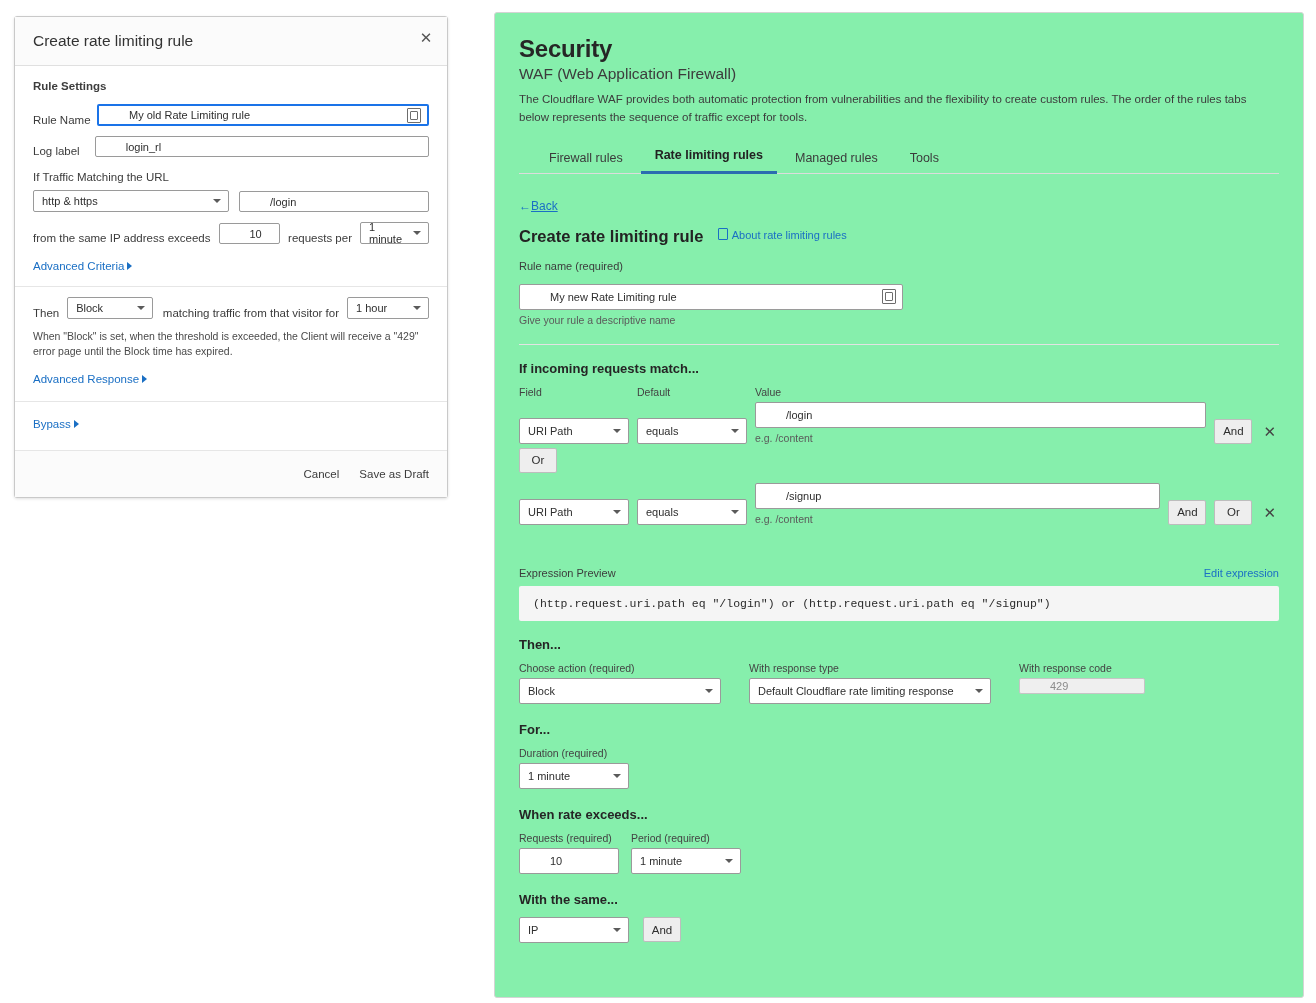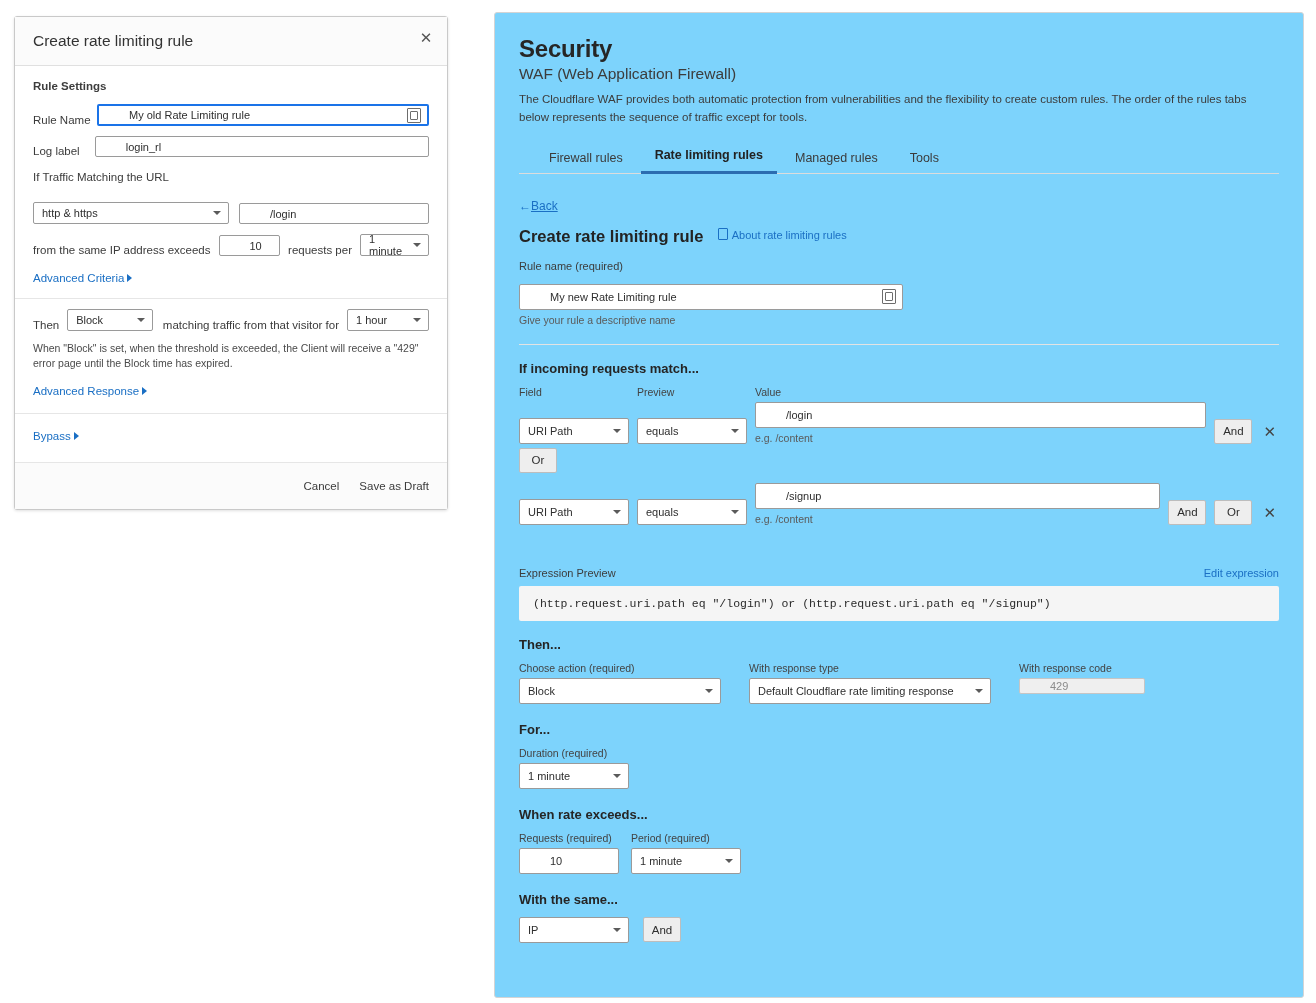--- a/index.html
+++ b/index.html
@@ -178,21 +178,21 @@
 
   
   .panel {
     position: absolute;
     left: 494px;
     top: 12px;
     width: 810px;
     height: 986px;
     border: 1px solid #d4d4d4;
     border-radius: 3px;
-    background: #7dd3fc;
+    background: #86efac;
     box-sizing: border-box;
     padding: 22px 24px 0 24px;
     overflow: hidden;
   }
   .h1 {
     font-size: 24px;
     font-weight: bold;
     color: #262626;
     margin: 0 0 2px 0;
     letter-spacing: -0.2px;
@@ -365,21 +365,21 @@
       <div class="row">
         <div class="lbl" style="width:56px;">Log label</div>
         <div class="inp" style="width:348px;">
           <span class="inp-text">login_rl</span>
         </div>
       </div>
 
       <div class="sublabel">If Traffic Matching the URL</div>
 
       <div class="row">
-        <div class="sel" style="width:196px;margin-top:12px;">
+        <div class="sel" style="width:196px;">
           <span>http &amp; https</span>
           <span class="caret"></span>
         </div>
         <div class="inp" style="width:190px;margin-left:10px;">
           <span class="inp-text">/login</span>
         </div>
       </div>
 
       <div class="row">
         <div class="lbl">from the same IP address exceeds</div>
@@ -463,21 +463,21 @@
     <div class="hr"></div>
 
     <div class="group-title">If incoming requests match...</div>
 
     
     <div class="cols">
       <div style="width:110px;">
           <div class="colhead">Field</div>
         </div>
       <div style="width:110px;">
-          <div class="colhead">Preview</div>
+          <div class="colhead">Default</div>
         </div>
       <div style="flex:1;">
           <div class="colhead">Value</div>
         </div>
       <div style="width:96px;"></div>
     </div>
 
     
     <div class="cols">
       <div class="sel" style="width:110px;height:26px;">

